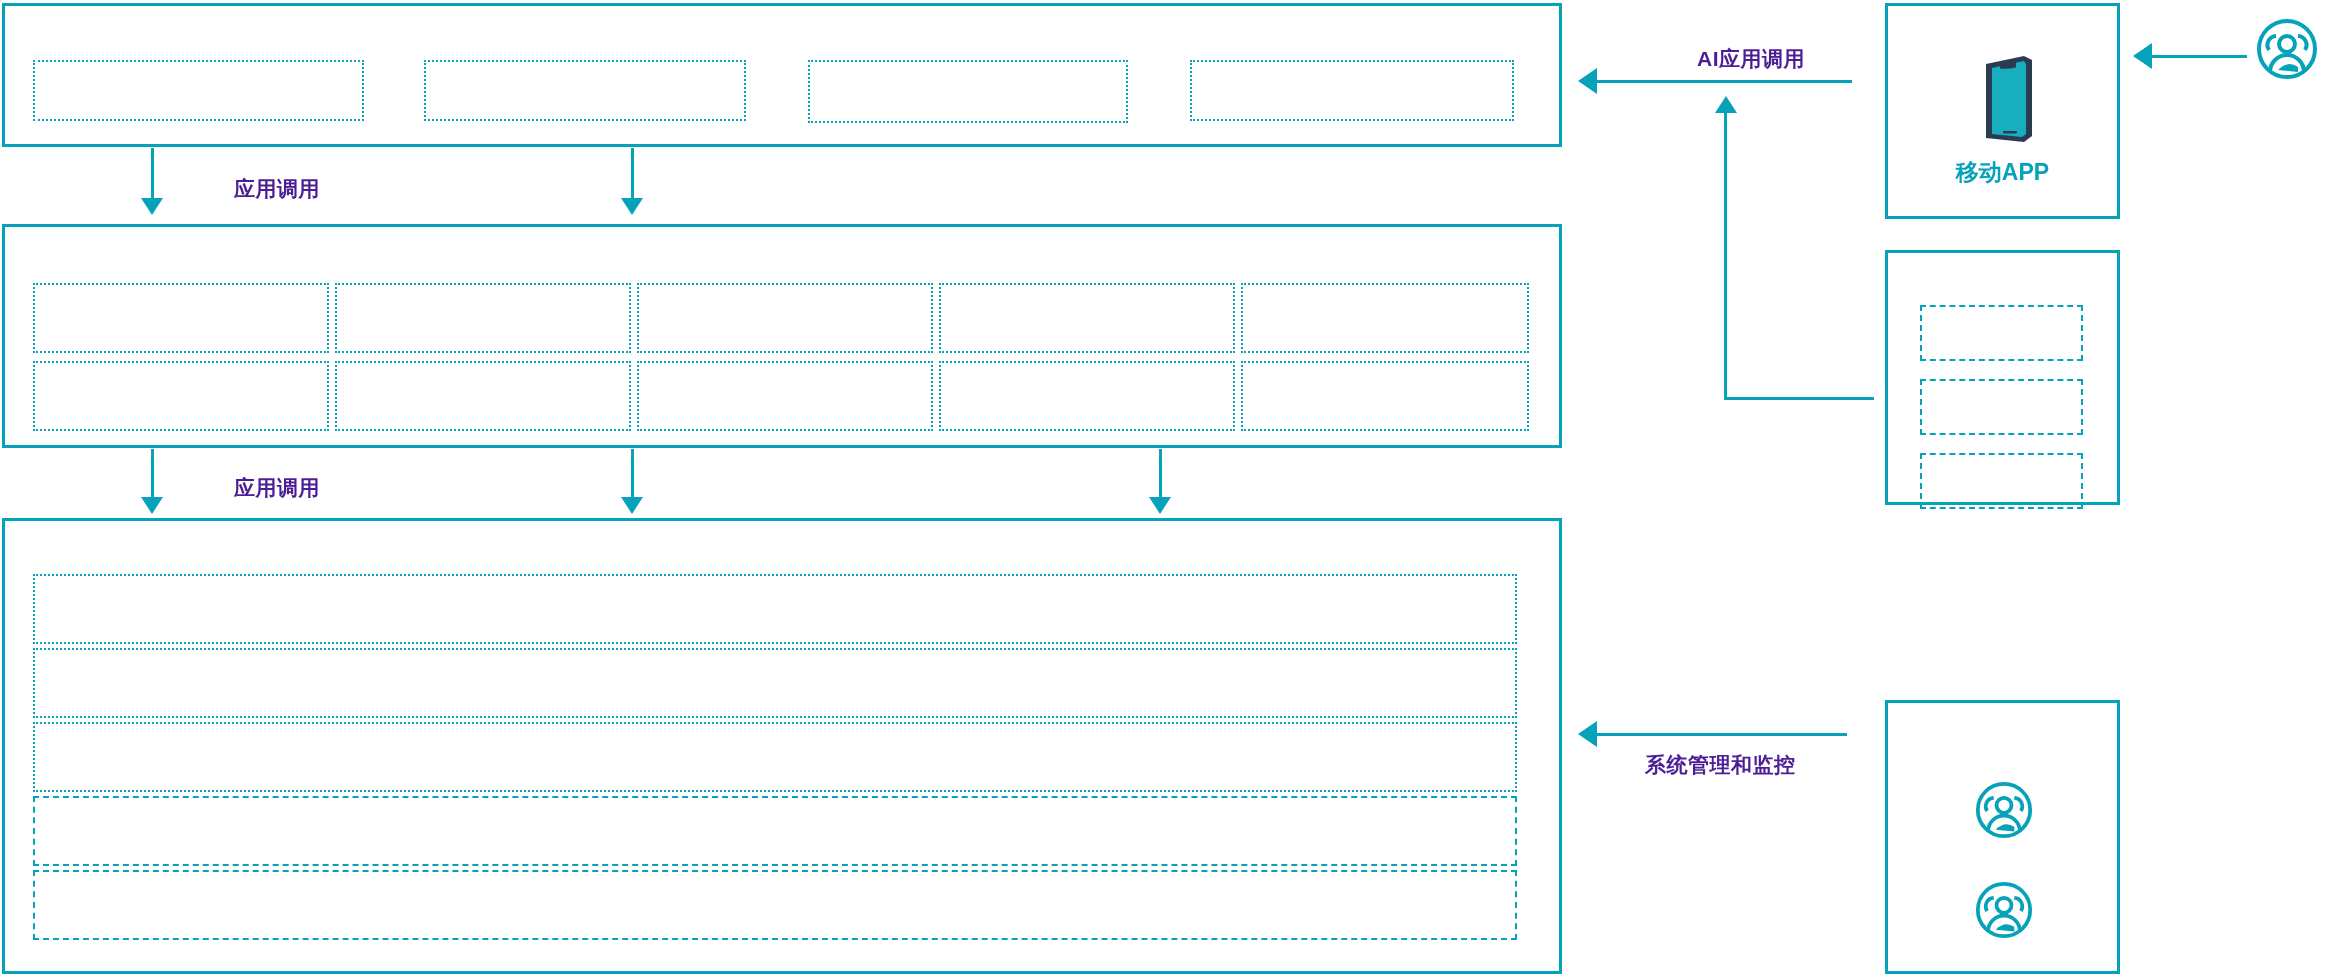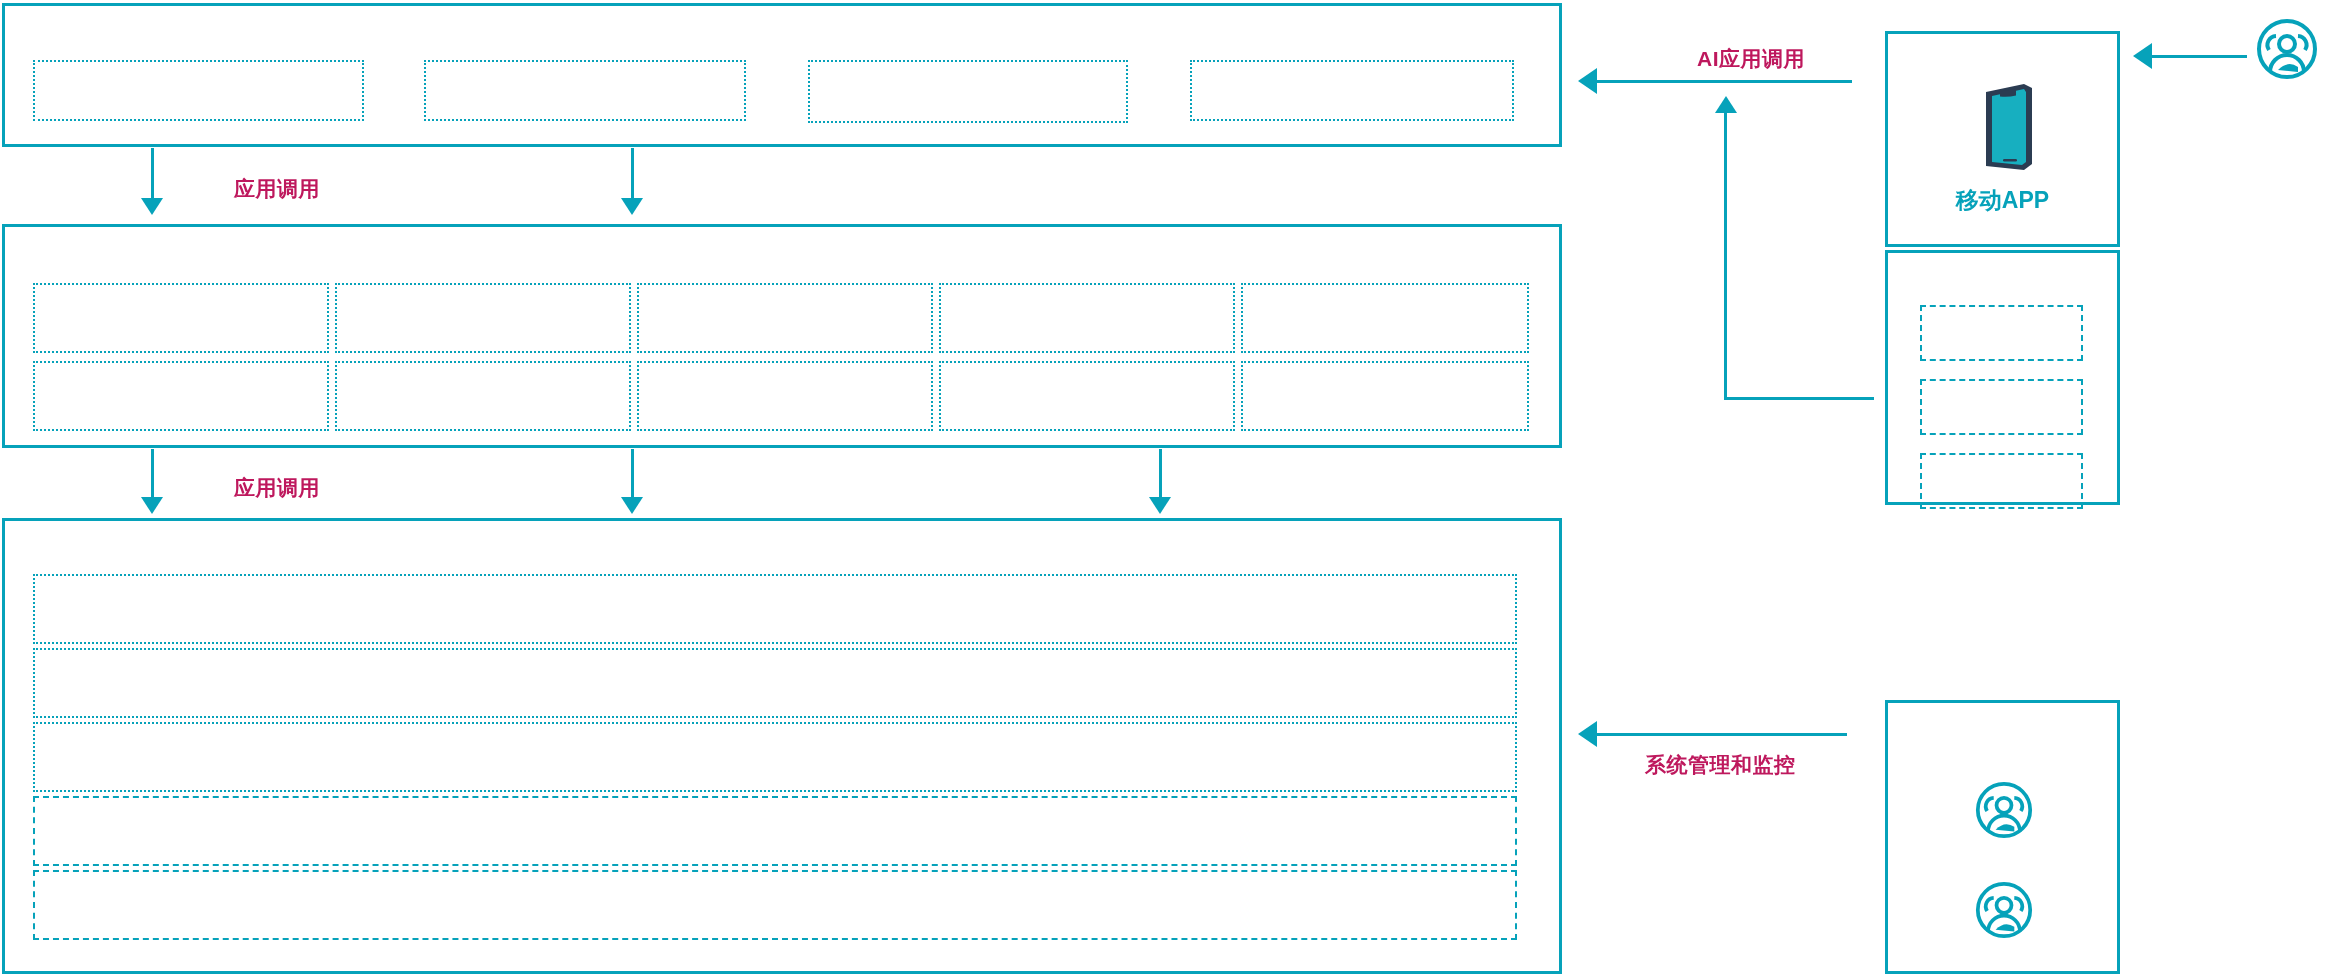--- a/index.html
+++ b/index.html
@@ -26,21 +26,21 @@
     position:absolute;
     box-sizing:border-box;
     border:2px dotted #06A2BA;
     background:transparent;
   }
   .slot-dashed{
     border-style:dashed;
   }
   .label{
     position:absolute;
-    color:#be185d;
+    color:#4c1d95;
     font-size:21px;
     font-weight:700;
     letter-spacing:.5px;
     white-space:nowrap;
     line-height:1;
   }
 
   
   .vline{
     position:absolute;
@@ -141,21 +141,21 @@
   </div>
 
   <div class="hline" style="left:1597px;top:80px;width:255px;"></div>
   <div class="arrow-left" style="left:1578px;top:68px;"></div>
   <div class="label" style="left:1697px;top:48px;">AI应用调用</div>
 
   <div class="vline" style="left:1724px;top:112px;height:288px;"></div>
   <div class="hline" style="left:1724px;top:397px;width:150px;"></div>
   <div class="arrow-up" style="left:1715px;top:96px;"></div>
 
-  <div class="panel" style="left:1885px;top:3px;width:235px;height:216px;margin-top:28px;">
+  <div class="panel" style="left:1885px;top:3px;width:235px;height:216px;">
     <div class="icon-wrap" style="left:82px;top:42px;">
       <svg width="70" height="100" viewBox="0 0 70 100">
         <g>
           <path d="M16 16 L54 8 L62 12 L62 88 L54 94 L16 90 Z" fill="#2B3C52"></path>
           <path d="M22 20 L54 13 L56 16 L56 86 L52 89 L22 86 Z" fill="#17AFC0"></path>
           <path d="M30 15.5 L46 12.8 L46 19.5 Q38 21.5 30 20.5 Z" fill="#2B3C52"></path>
           <rect x="33" y="83" width="14" height="2.4" rx="1.2" fill="#2B3C52"></rect>
         </g>
       </svg>
     </div>

